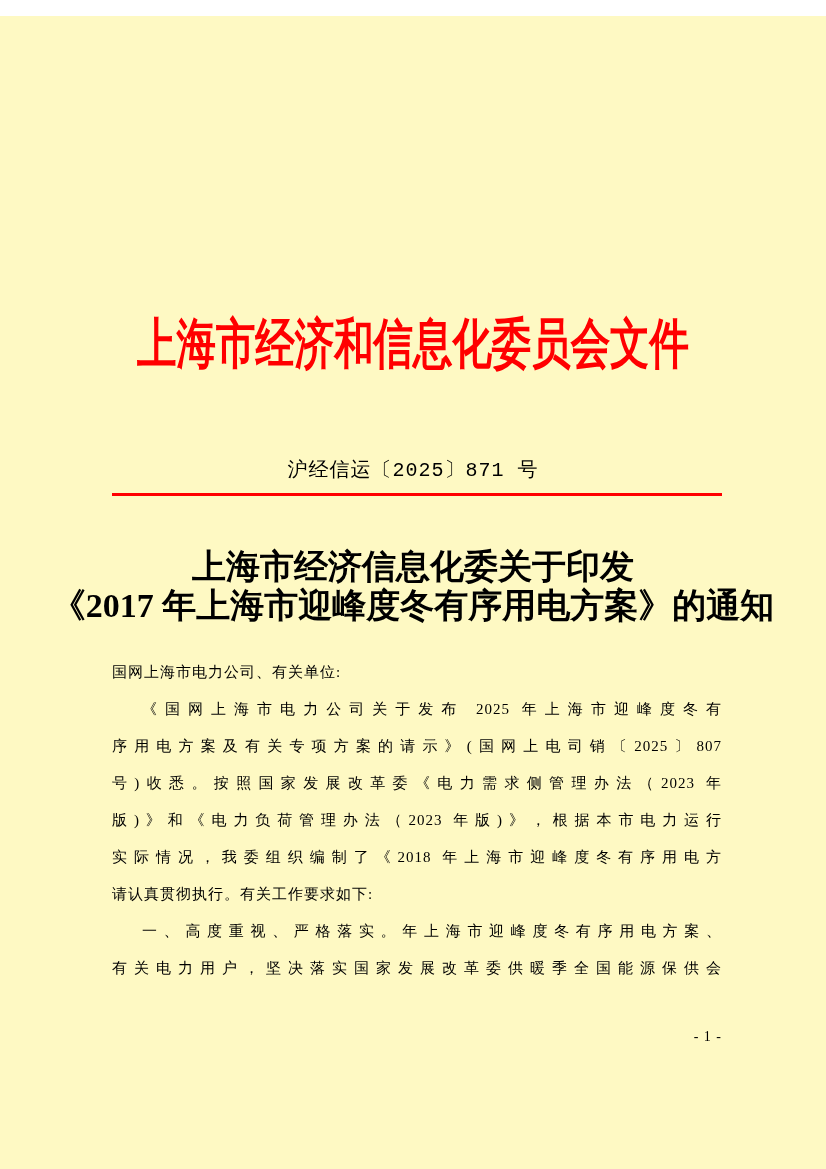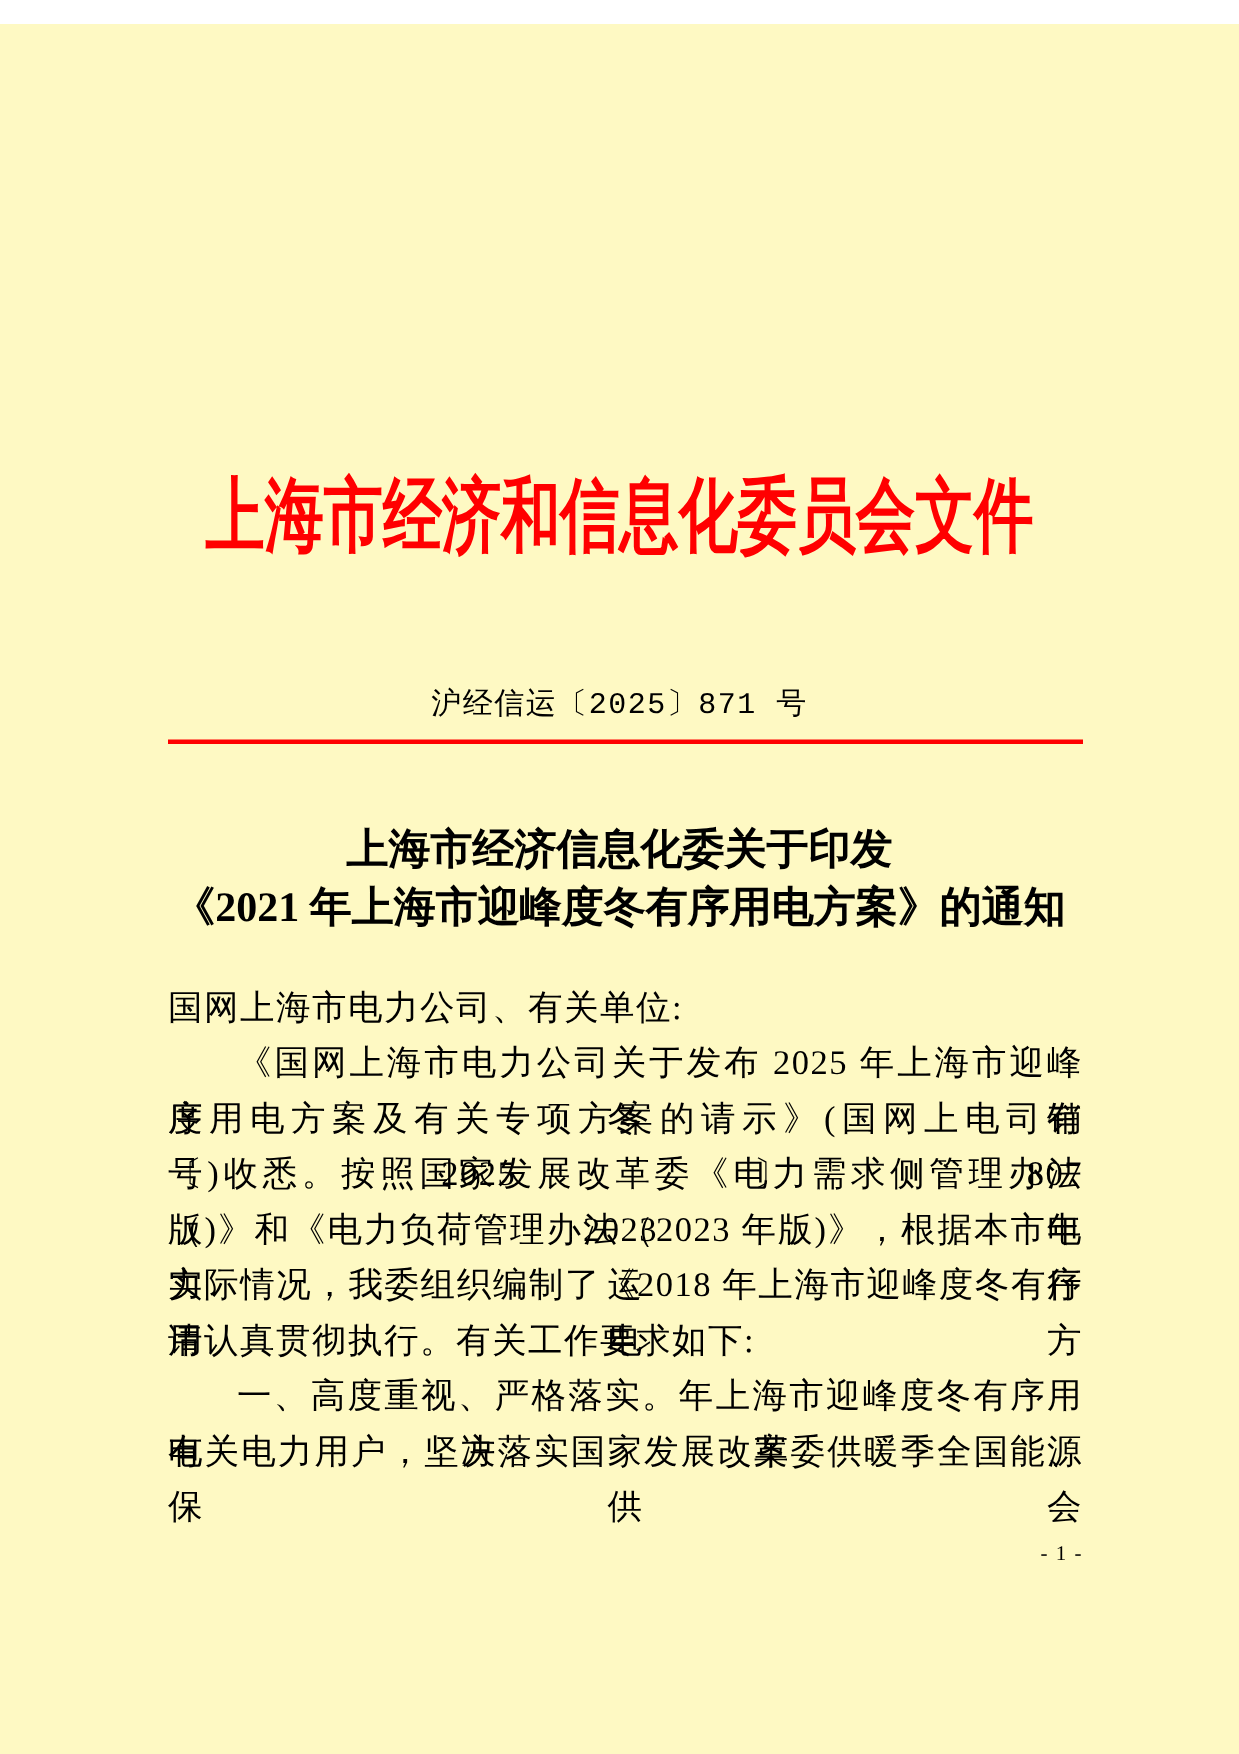--- a/index.html
+++ b/index.html
@@ -54,31 +54,31 @@
     width: 610px;
     height: 3px;
     background: var(--rule_red);
   }
   .doc-title {
     position: absolute;
     top: 531px;
     left: 0;
     width: 100%;
     text-align: center;
-    font-size: 28px;
+    font-size: 34px;
     line-height: 39px;
     font-weight: bold;
     font-family: "Liberation Serif", "DejaVu Serif", serif;
   }
   .body-text {
     position: absolute;
     top: 637px;
     left: 112px;
     width: 610px;
-    font-size: 23px;
+    font-size: 15px;
     line-height: 37px;
     letter-spacing: 1px;
     font-family: "Liberation Serif", "DejaVu Serif", serif;
   }
   .line {
     height: 37px;
     white-space: nowrap;
     overflow: visible;
   }
   .line.justify {
@@ -109,21 +109,21 @@
 <div class="page">
 
   <div class="red-header">上海市经济和信息化委员会文件</div>
 
   <div class="doc-number">沪经信运〔2025〕871 号</div>
 
   <div class="red-rule"></div>
 
   <div class="doc-title">
     <div>上海市经济信息化委关于印发</div>
-    <div>《2021 年上海市迎峰度冬有序用电方案》的通知</div>
+    <div>《2017 年上海市迎峰度冬有序用电方案》的通知</div>
   </div>
 
   <div class="body-text">
     <div class="line"><span class="lead"></span><span>国网上海市电力公司、有关单位:</span></div>
     <div class="line indent justify"><span class="lead"></span><span>《国网上海市电力公司关于发布 2025 年上海市迎峰度冬有</span></div>
     <div class="line justify"><span class="lead"></span><span>序用电方案及有关专项方案的请示》(国网上电司销〔2025〕807</span></div>
     <div class="line justify"><span class="lead"></span><span>号)收悉。按照国家发展改革委《电力需求侧管理办法（2023 年</span></div>
     <div class="line justify"><span class="lead"></span><span>版)》和《电力负荷管理办法（2023 年版)》，根据本市电力运行</span></div>
     <div class="line justify"><span class="lead"></span><span>实际情况，我委组织编制了《2018 年上海市迎峰度冬有序用电方</span></div>
     <div class="line"><span class="lead"></span><span>请认真贯彻执行。有关工作要求如下:</span></div>

